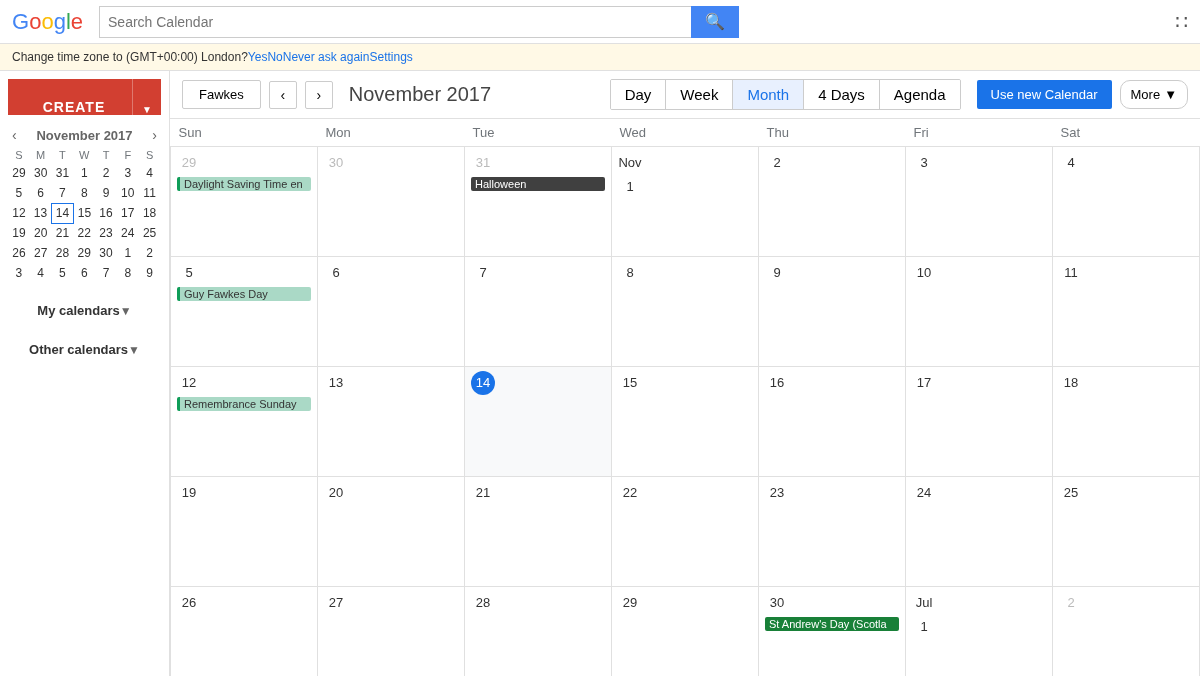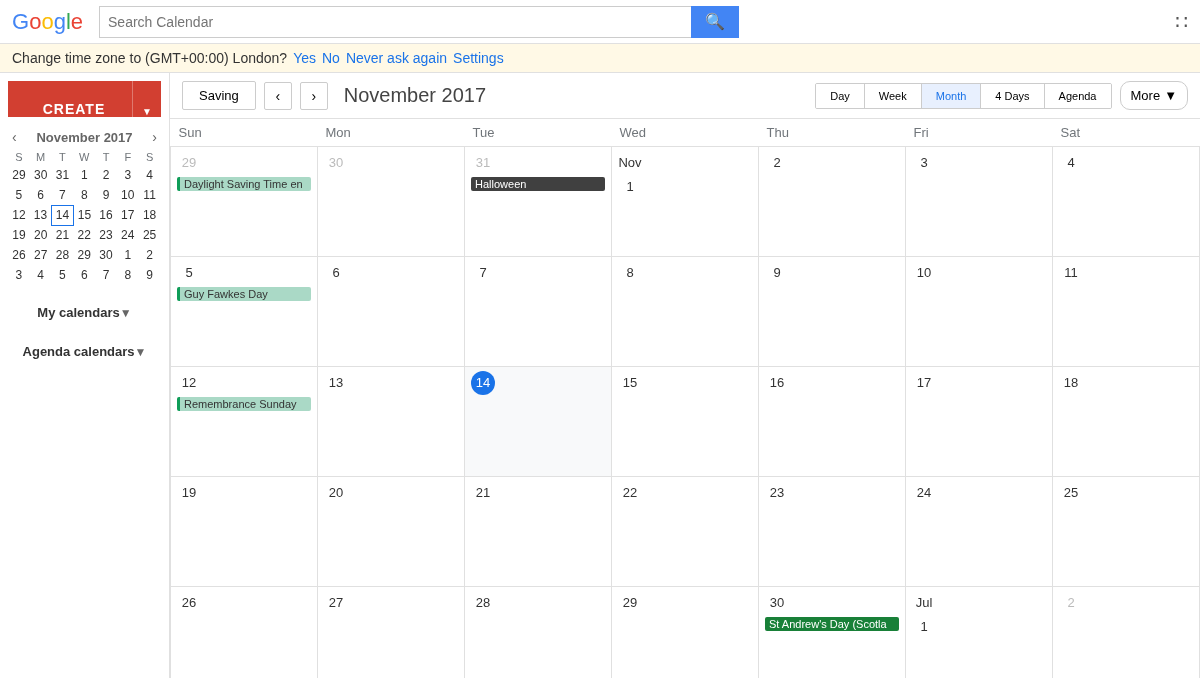--- a/index.html
+++ b/index.html
@@ -64,25 +64,24 @@
     .grid-icon {
       font-size: 20px;
       color: #555;
       cursor: pointer;
     }
 
     
     .timezone-bar {
       background: #fff9e6;
       padding: 6px 12px;
-      font-size: 14px;
+      font-size: 12px;
       border-bottom: 1px solid #e0e0e0;
       display: flex;
       align-items: center;
-      gap: 6px;
     }
     .tz-link { color: #1a73e8; text-decoration: none; cursor: pointer; }
 
     
     .main-layout {
       display: flex;
       height: calc(100vh - 88px);
     }
 
     
@@ -241,21 +240,21 @@
       border: 1px solid #ccc;
       border-radius: 2px;
       overflow: hidden;
     }
     .view-btn {
       border: none;
       border-right: 1px solid #ccc;
       background: #fff;
       padding: 6px 14px;
       cursor: pointer;
-      font-size: 11px;
+      font-size: 15px;
     }
     .view-btn:last-child { border-right: none; }
     .view-btn.active { background: #e8f0fe; color: #1a73e8; }
     .use-new-btn {
       background: #1a73e8;
       color: white;
       border: none;
       padding: 7px 14px;
       cursor: pointer;
       font-size: 13px;
@@ -456,40 +455,41 @@
 
     <div class="cal-section">
       <div class="cal-section-header">
         <span>My calendars</span>
         <span class="cal-section-arrow">▼</span>
       </div>
     </div>
 
     <div class="cal-section">
       <div class="cal-section-header">
-        <span>Agenda calendars</span>
+        <span>Other calendars</span>
         <span class="cal-section-arrow">▼</span>
       </div>
     </div>
   </div>
 
   <div class="cal-main">
 
     <div class="cal-toolbar">
-      <button class="today-btn">Saving</button>
+      <button class="today-btn">Fawkes</button>
       <button class="nav-btn">‹</button>
       <button class="nav-btn">›</button>
       <span class="month-title">November 2017</span>
       <div class="view-btns">
         <button class="view-btn">Day</button>
         <button class="view-btn">Week</button>
         <button class="view-btn active">Month</button>
         <button class="view-btn">4 Days</button>
         <button class="view-btn">Agenda</button>
       </div>
+      <button class="use-new-btn">Use new Calendar</button>
       <button class="more-btn">
         <span>More</span>
         <span>▼</span>
       </button>
     </div>
 
     <div class="cal-grid-wrapper">
       <table class="cal-grid">
         <thead>
           <tr>

